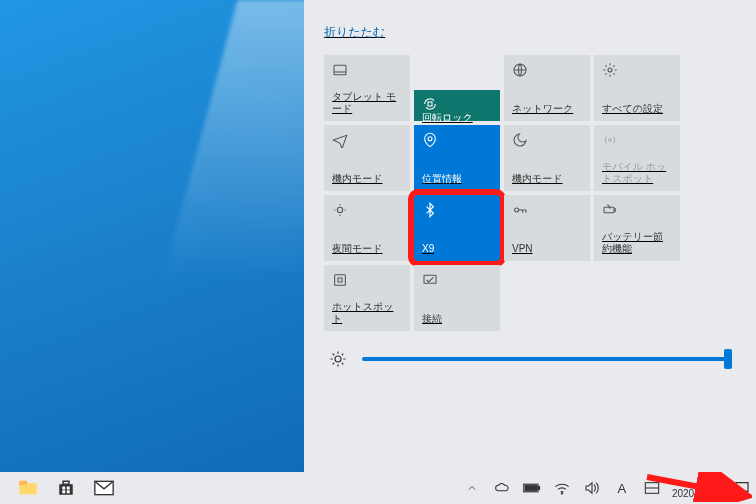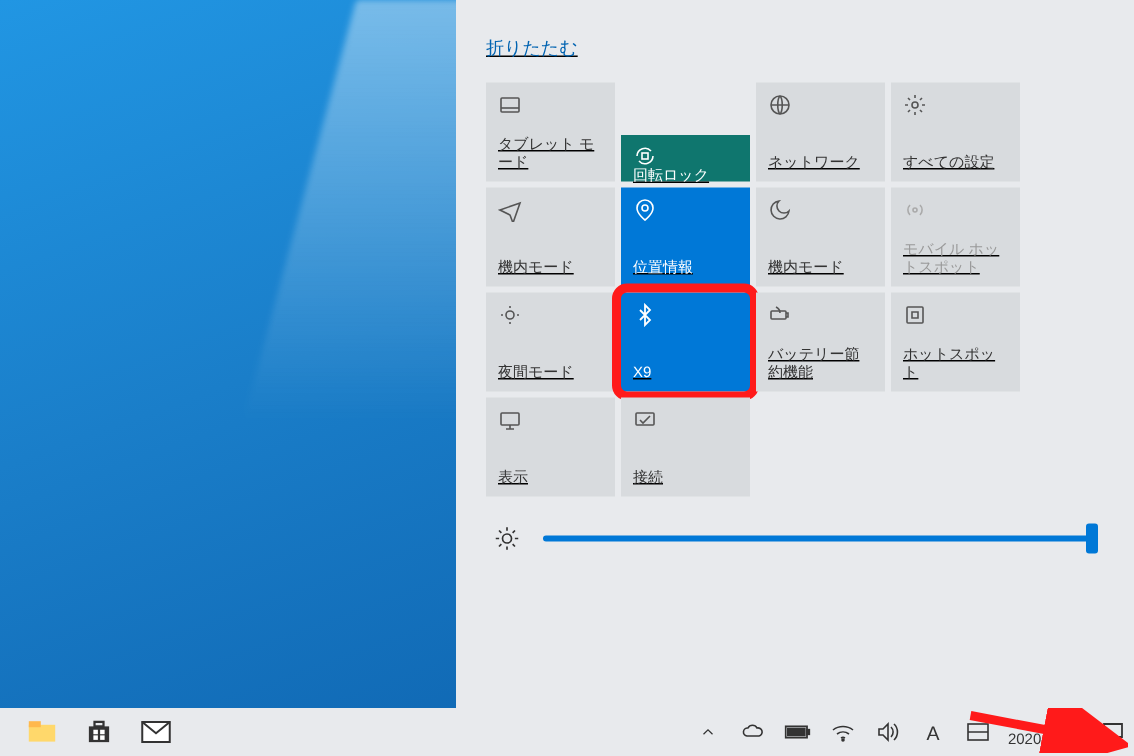--- a/index.html
+++ b/index.html
@@ -182,43 +182,43 @@
           <svg width="16" height="16" viewBox="0 0 24 24" stroke="#fff" stroke-width="1.8" fill="none">
             <path d="M7 7l10 10-5 5V2l5 5L7 17"></path>
           </svg>
         </div>
         <div class="label">X9</div>
         <div class="highlight-ring"></div>
       </div>
       <div class="tile">
         <div class="icon">
           <svg width="16" height="16" viewBox="0 0 24 24" stroke="#555" stroke-width="1.6" fill="none">
+            <circle cx="7" cy="12" r="3"></circle>
+            <path d="M10 12h11M16 12v4M21 12v4"></path>
+          </svg>
+        </div>
+        <div class="label">VPN</div>
+      </div>
+      <div class="tile">
+        <div class="icon">
+          <svg width="16" height="16" viewBox="0 0 24 24" stroke="#555" stroke-width="1.6" fill="none">
             <rect x="3" y="8" width="15" height="8" rx="1"></rect>
             <path d="M18 10h2v4h-2M8 4c0 0 4 2 4 6"></path>
           </svg>
         </div>
         <div class="label">バッテリー節約機能</div>
       </div>
       <div class="tile">
         <div class="icon">
           <svg width="16" height="16" viewBox="0 0 24 24" stroke="#555" stroke-width="1.6" fill="none">
             <rect x="4" y="4" width="16" height="16" rx="1"></rect>
             <path d="M9 9h6v6H9z"></path>
           </svg>
         </div>
         <div class="label">ホットスポット</div>
-      </div>
-      <div class="tile">
-        <div class="icon">
-          <svg width="16" height="16" viewBox="0 0 24 24" stroke="#555" stroke-width="1.6" fill="none">
-            <rect x="3" y="5" width="18" height="12" rx="1"></rect>
-            <path d="M8 21h8M12 17v4"></path>
-          </svg>
-        </div>
-        <div class="label">表示</div>
       </div>
       <div class="tile">
         <div class="icon">
           <svg width="16" height="16" viewBox="0 0 24 24" stroke="#555" stroke-width="1.6" fill="none">
             <rect x="3" y="5" width="18" height="12" rx="1"></rect>
             <path d="M7 12l3 3 7-7"></path>
           </svg>
         </div>
         <div class="label">接続</div>
       </div>

